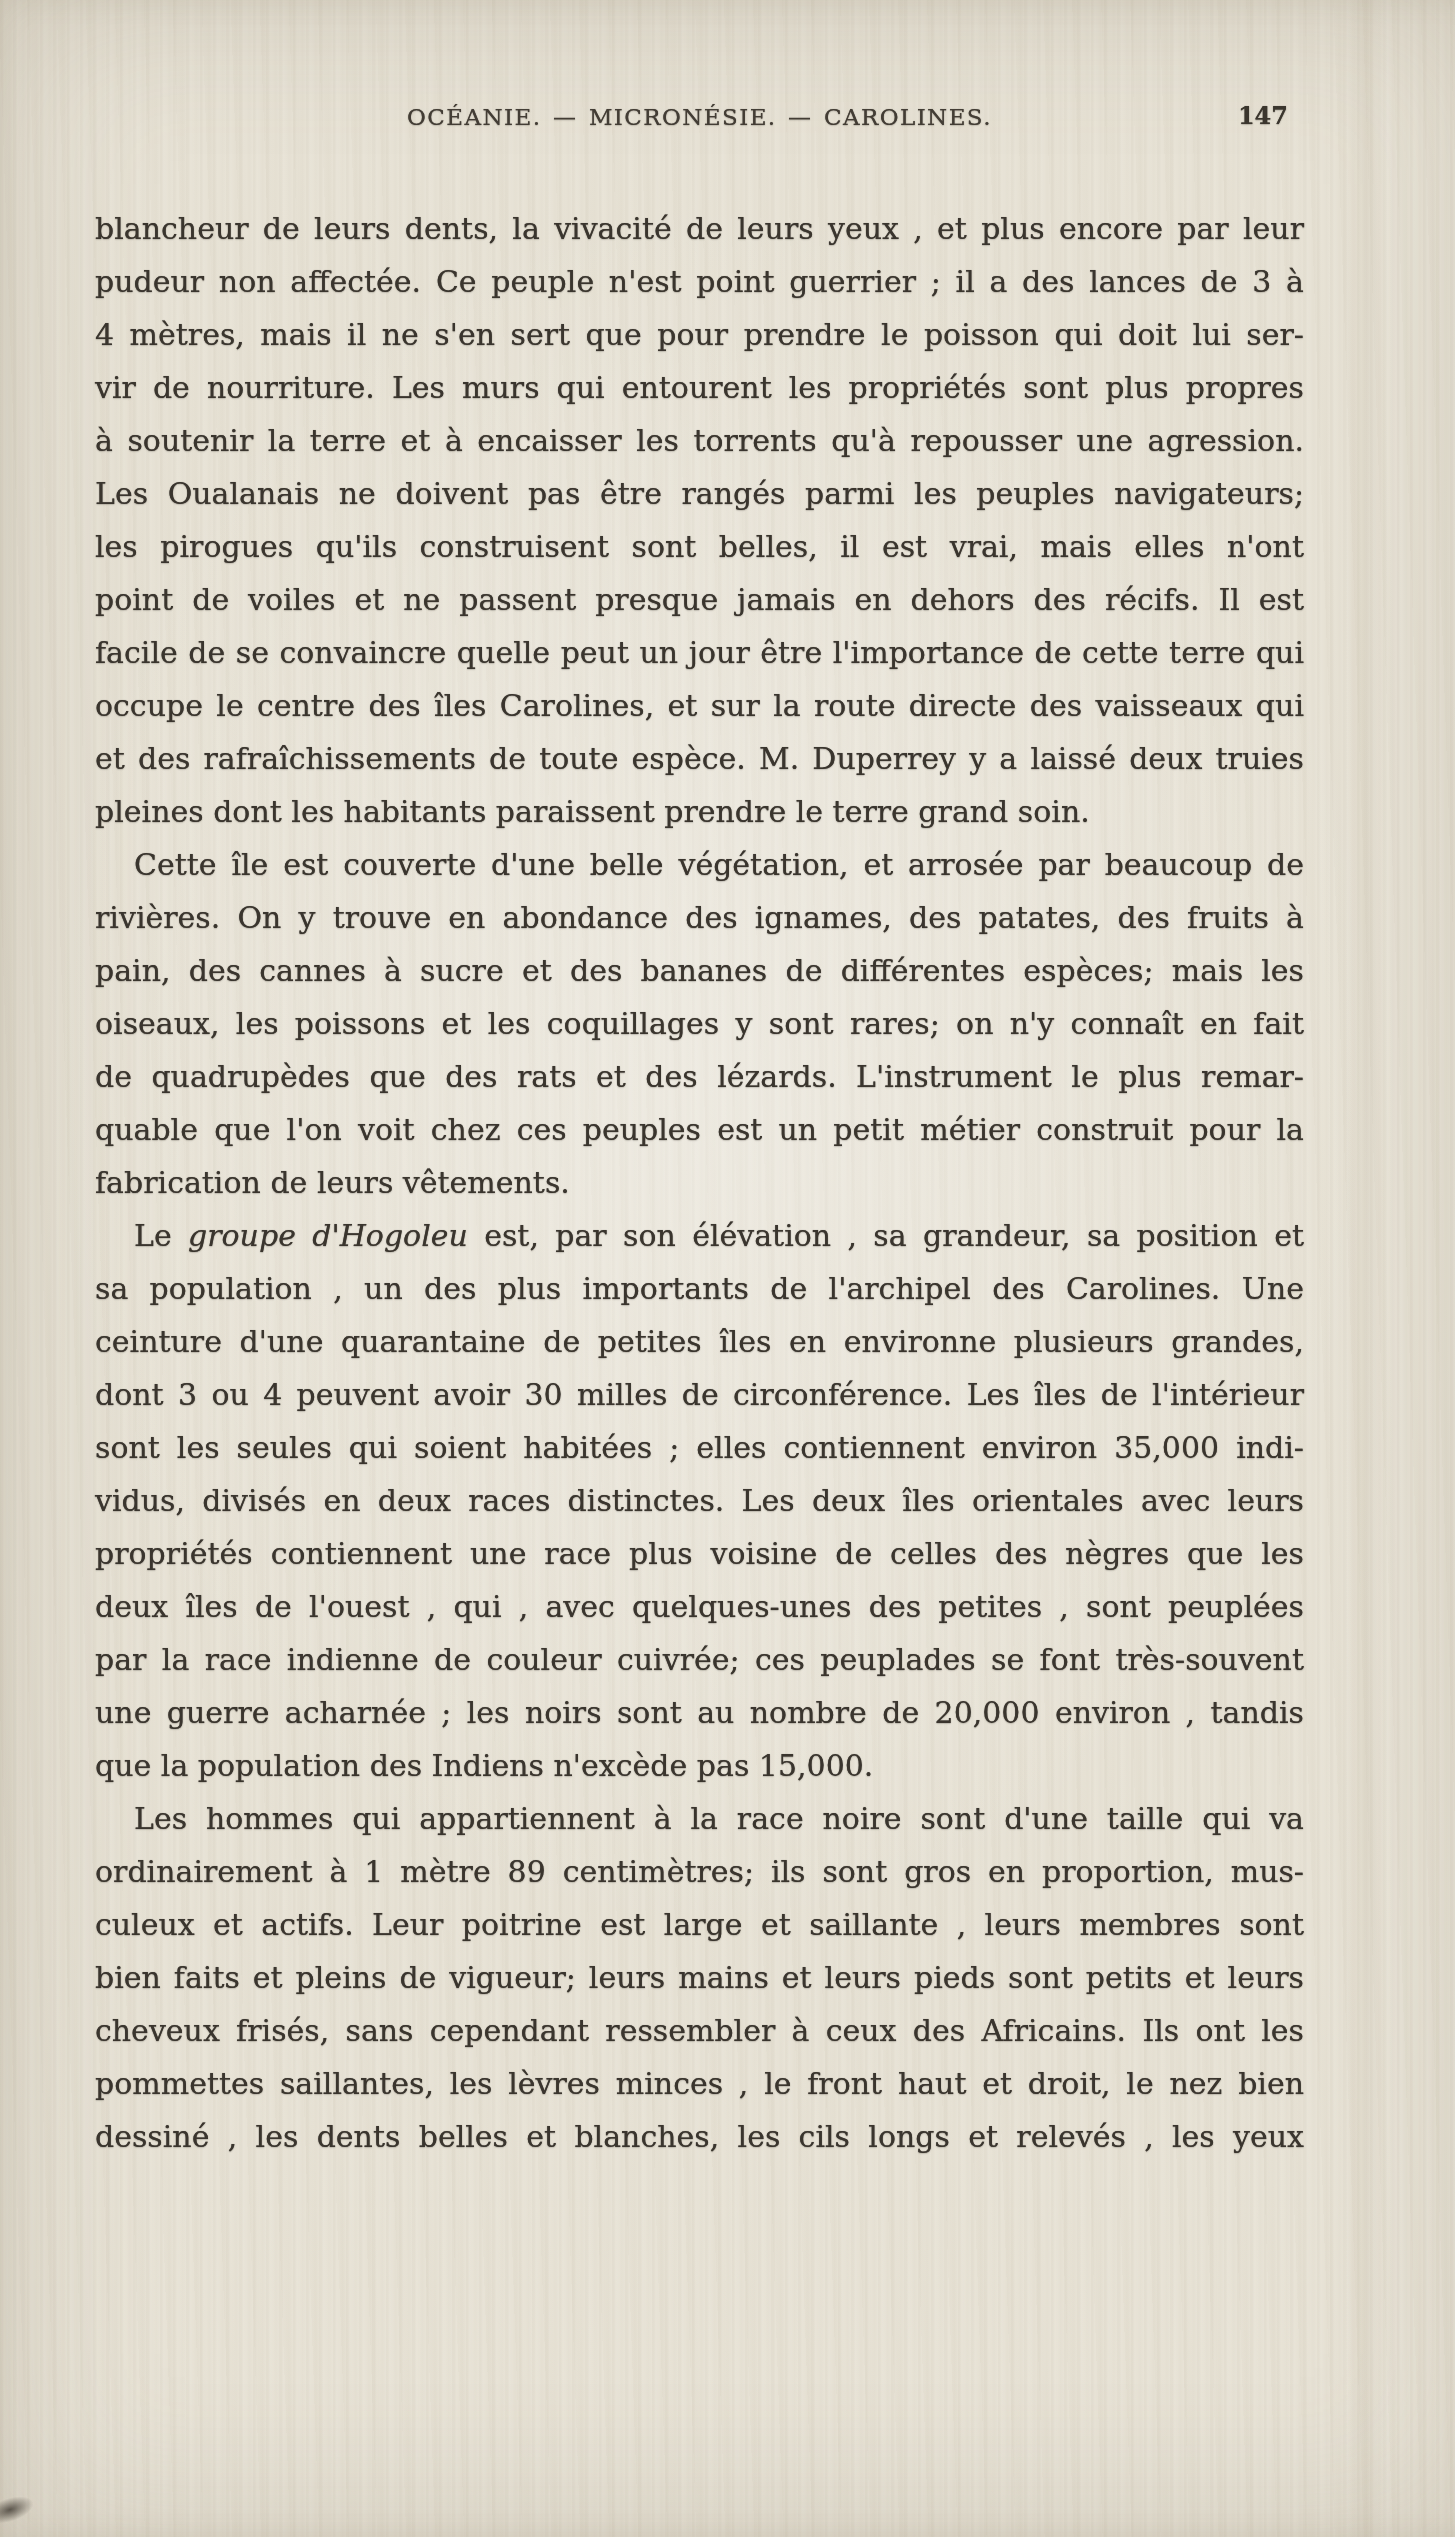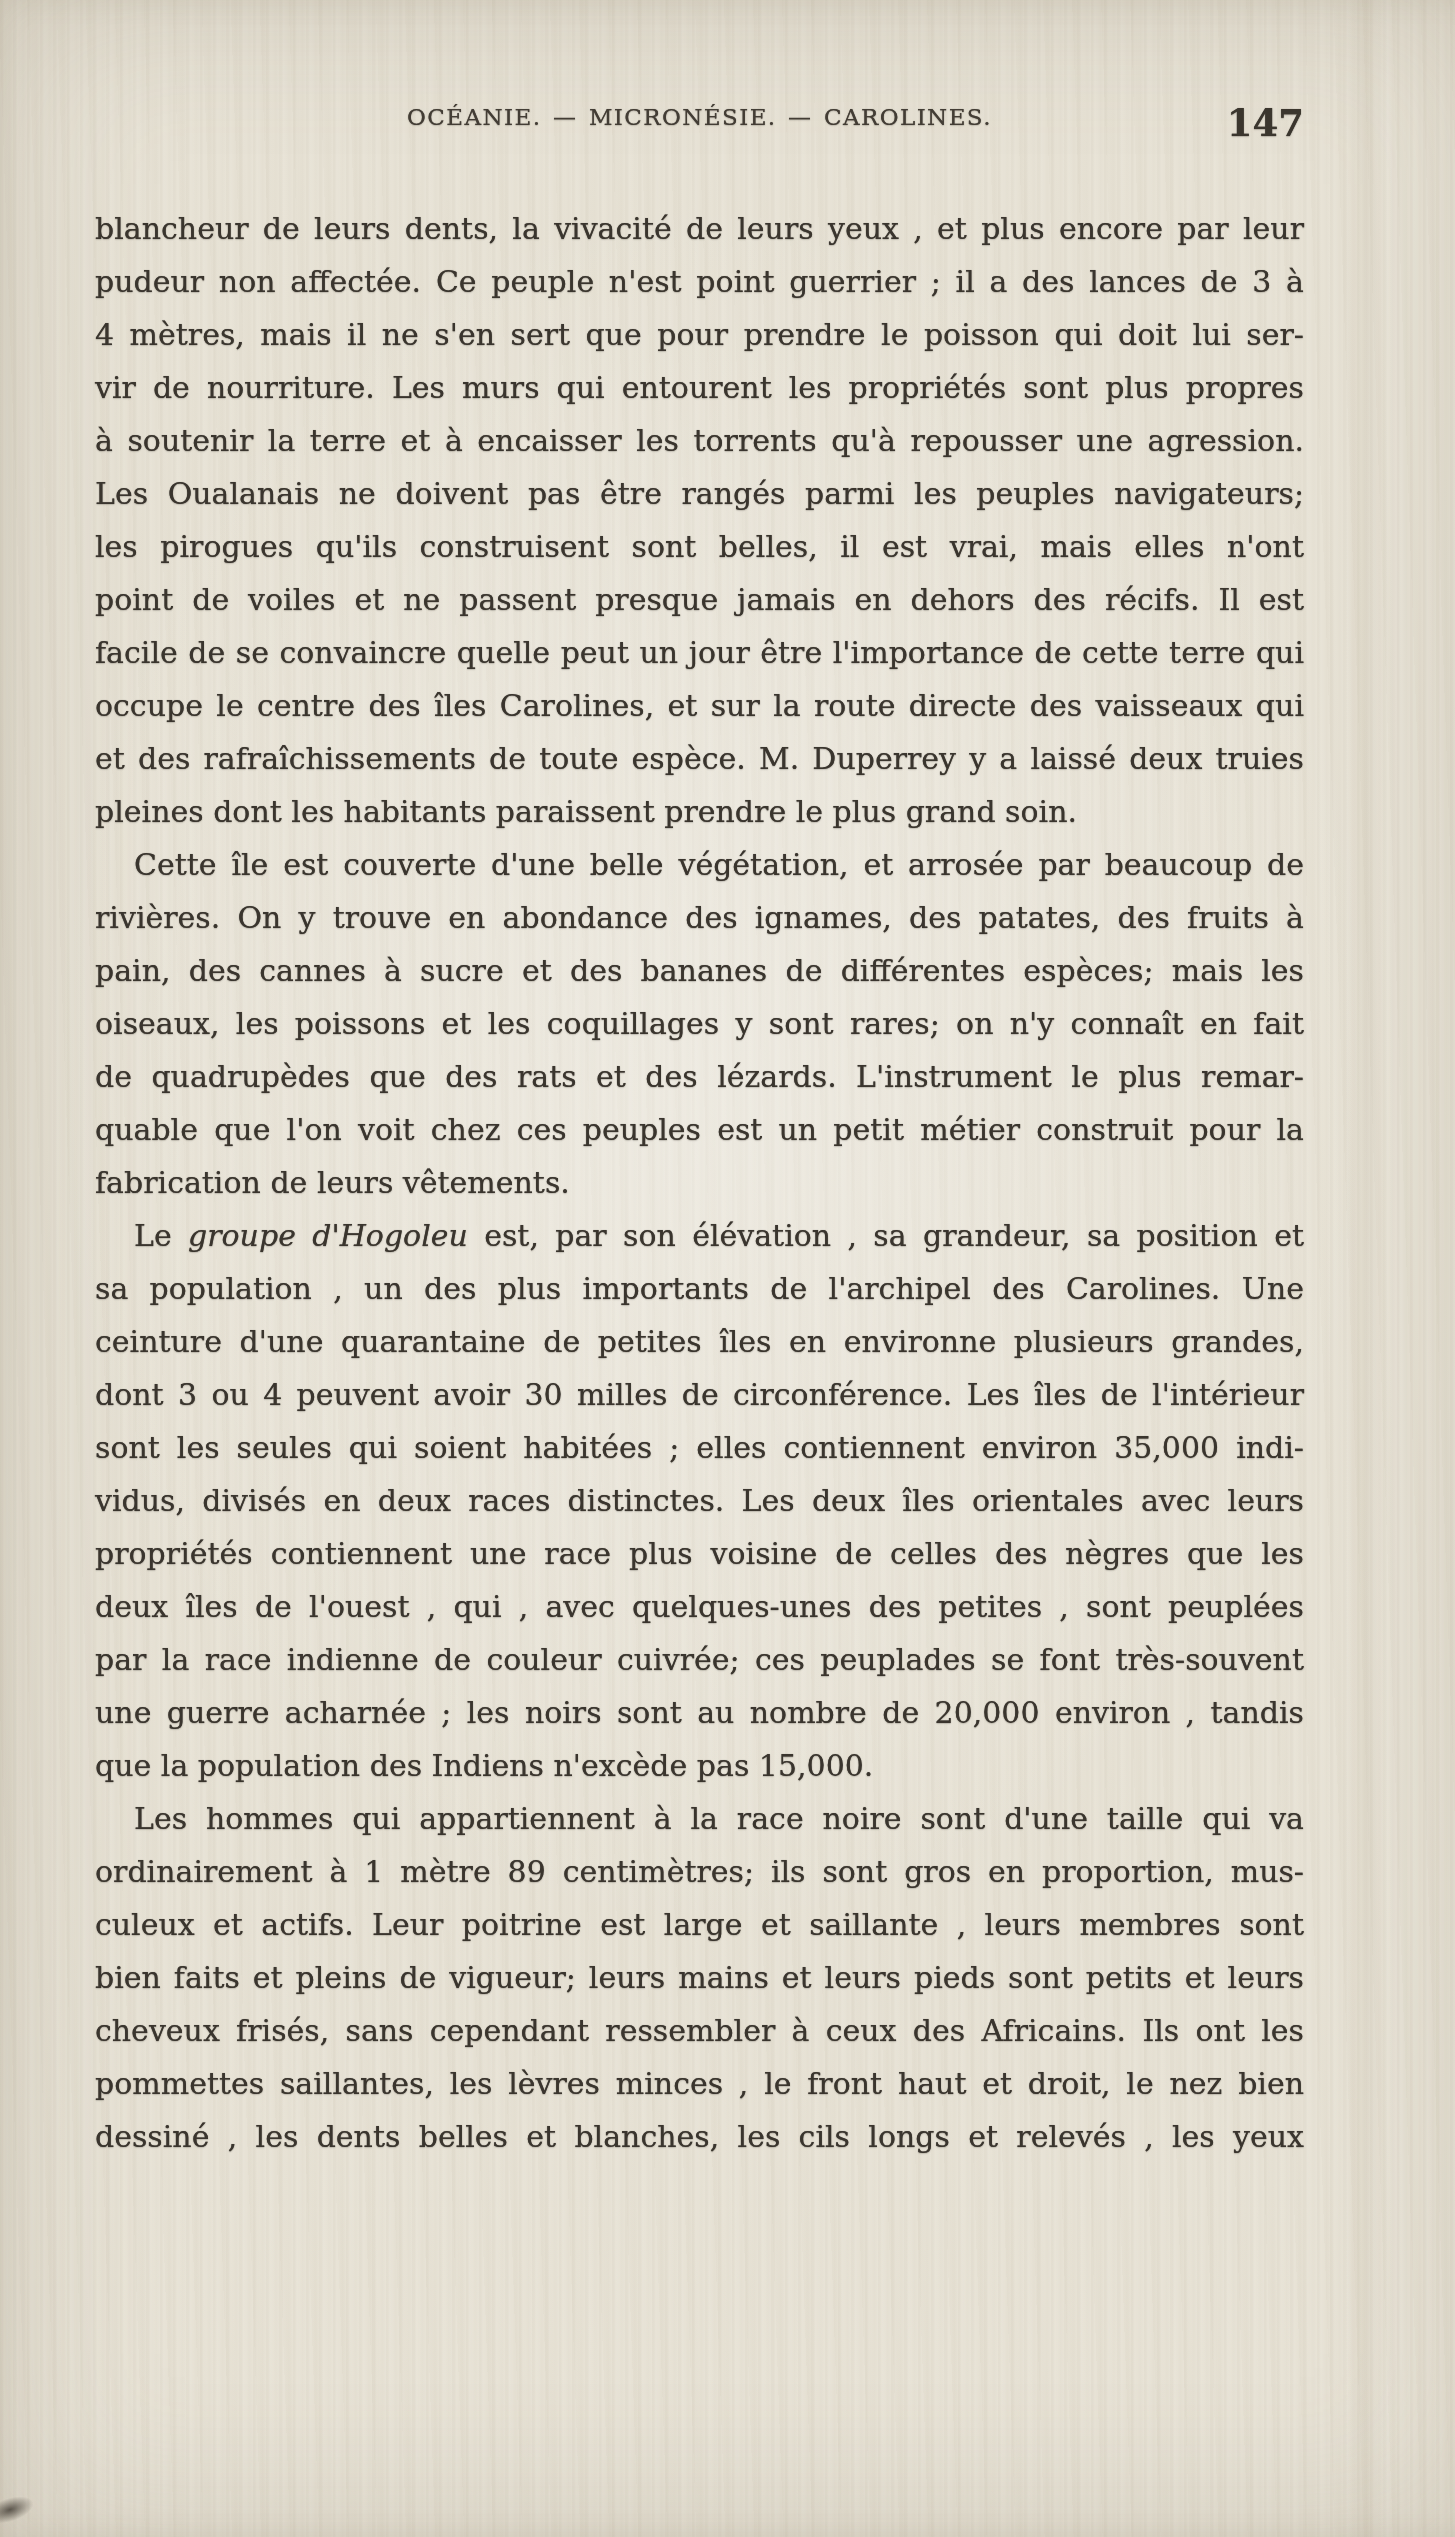--- a/index.html
+++ b/index.html
@@ -42,22 +42,22 @@
     left: 0; right: 0;
     text-align: center;
     font-size: 23px;
     letter-spacing: 1.4px;
     word-spacing: 2.8px;
     color: #433d35;
     text-shadow: 0 0 0.7px rgba(67,61,53,0.85), 0 0.7px 1.4px rgba(67,61,53,0.22);
   }
   .page-number {
     position: absolute;
-    right: 0; top: -2.8px;
-    font-size: 37px;
+    right: 16px; top: -2.8px;
+    font-size: 24px;
     font-weight: bold;
     color: #3b362e;
     text-shadow: 0 0 0.7px rgba(59,54,46,0.9), 0 0.7px 1.4px rgba(59,54,46,0.25);
   }
   .page-body {
     position: absolute;
     left: 95px; top: 202px;
     width: 1209px;
     font-size: 30px;
     color: #3a352e;
@@ -101,21 +101,21 @@
         <div class="line">pudeur non affectée. Ce peuple n'est point guerrier ; il a des lances de 3 à</div>
         <div class="line">4 mètres, mais il ne s'en sert que pour prendre le poisson qui doit lui ser-</div>
         <div class="line">vir de nourriture. Les murs qui entourent les propriétés sont plus propres</div>
         <div class="line">à soutenir la terre et à encaisser les torrents qu'à repousser une agression.</div>
         <div class="line">Les Oualanais ne doivent pas être rangés parmi les peuples navigateurs;</div>
         <div class="line">les pirogues qu'ils construisent sont belles, il est vrai, mais elles n'ont</div>
         <div class="line">point de voiles et ne passent presque jamais en dehors des récifs. Il est</div>
         <div class="line">facile de se convaincre quelle peut un jour être l'importance de cette terre qui</div>
         <div class="line">occupe le centre des îles Carolines, et sur la route directe des vaisseaux qui</div>
         <div class="line">et des rafraîchissements de toute espèce. M. Duperrey y a laissé deux truies</div>
-        <div class="line short">pleines dont les habitants paraissent prendre le plus grand soin.</div>
+        <div class="line short">pleines dont les habitants paraissent prendre le terre grand soin.</div>
       </div>
       <div class="paragraph">
         <div class="line indent">Cette île est couverte d'une belle végétation, et arrosée par beaucoup de</div>
         <div class="line">rivières. On y trouve en abondance des ignames, des patates, des fruits à</div>
         <div class="line">pain, des cannes à sucre et des bananes de différentes espèces; mais les</div>
         <div class="line">oiseaux, les poissons et les coquillages y sont rares; on n'y connaît en fait</div>
         <div class="line">de quadrupèdes que des rats et des lézards. L'instrument le plus remar-</div>
         <div class="line">quable que l'on voit chez ces peuples est un petit métier construit pour la</div>
         <div class="line short">fabrication de leurs vêtements.</div>
       </div>

